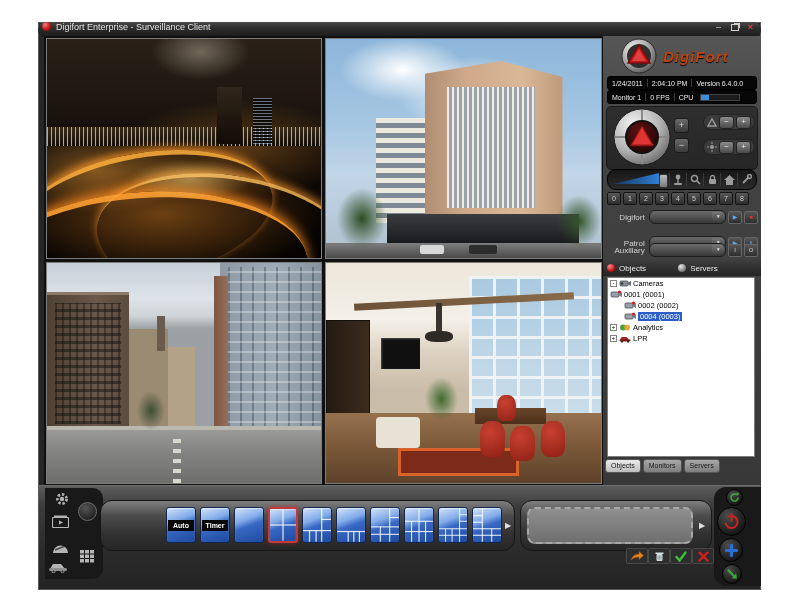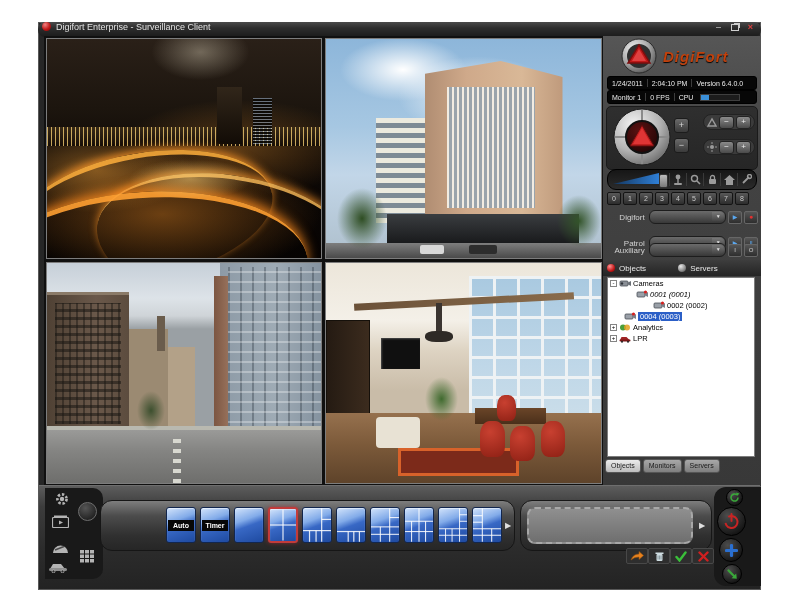--- a/index.html
+++ b/index.html
@@ -378,29 +378,29 @@
   <div class="abs treebox">
     <div class="trow">
       <span class="expander">-</span>
       <svg class="camico" viewBox="0 0 12 9">
           <rect x="1" y="2" width="8" height="5" rx="1" fill="#8a8f96" stroke="#4a4f55" stroke-width="0.8"></rect>
           <polygon points="9,3.5 12,2 12,7 9,5.5" fill="#6a6f76"></polygon>
           <circle cx="3" cy="4.5" r="1.2" fill="#2e3238"></circle>
         </svg>
       <span>Cameras</span>
     </div>
-    <div class="trow" style="padding-left:28px;font-style:italic;">
+    <div class="trow" style="padding-left:2px;">
       <svg class="camico" viewBox="0 0 12 9">
           <rect x="1" y="2" width="8" height="5" rx="1" fill="#9aa0a8" stroke="#4a4f55" stroke-width="0.8"></rect>
           <polygon points="9,3.5 12,2 12,7 9,5.5" fill="#7a8088"></polygon>
           <circle cx="9.5" cy="2" r="1.6" fill="#d42020"></circle>
         </svg>
       <span>0001 (0001)</span>
     </div>
-    <div class="trow" style="padding-left:16px;margin-left:29px;">
+    <div class="trow" style="padding-left:16px;">
       <svg class="camico" viewBox="0 0 12 9">
           <rect x="1" y="2" width="8" height="5" rx="1" fill="#9aa0a8" stroke="#4a4f55" stroke-width="0.8"></rect>
           <polygon points="9,3.5 12,2 12,7 9,5.5" fill="#7a8088"></polygon>
           <circle cx="9.5" cy="2" r="1.6" fill="#d42020"></circle>
         </svg>
       <span>0002 (0002)</span>
     </div>
     <div class="trow" style="padding-left:16px;">
       <svg class="camico" viewBox="0 0 12 9">
           <rect x="1" y="2" width="8" height="5" rx="1" fill="#9aa0a8" stroke="#4a4f55" stroke-width="0.8"></rect>

